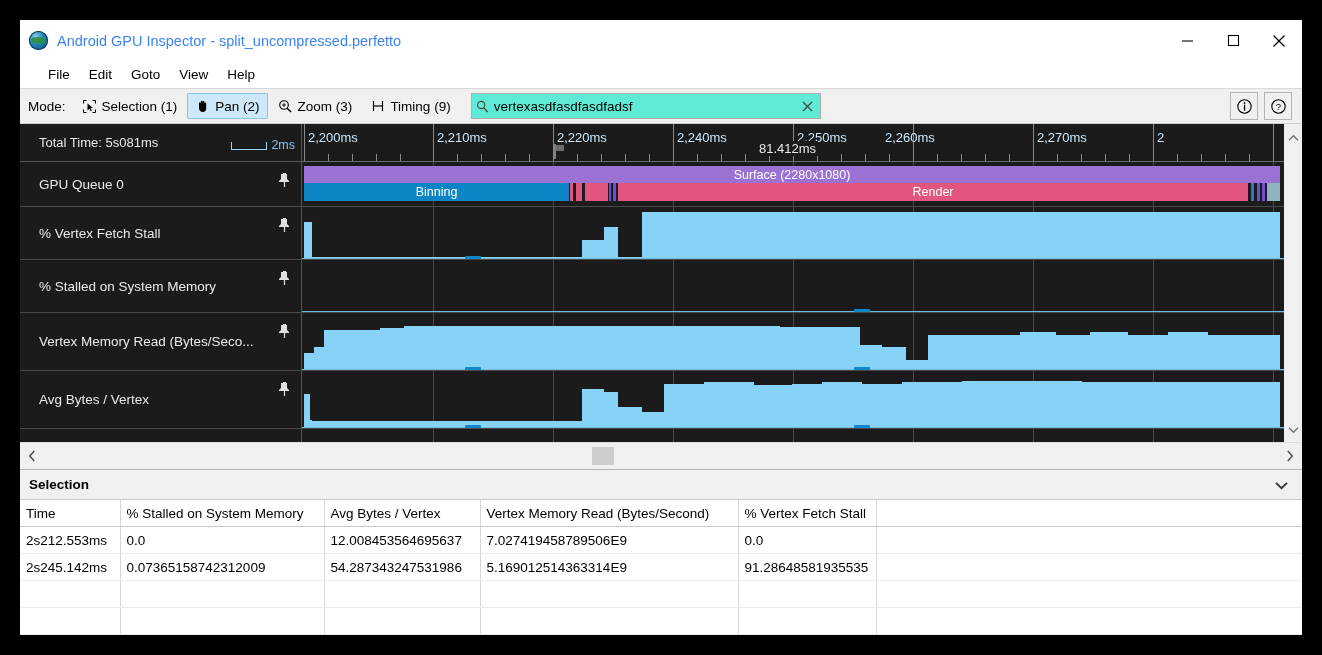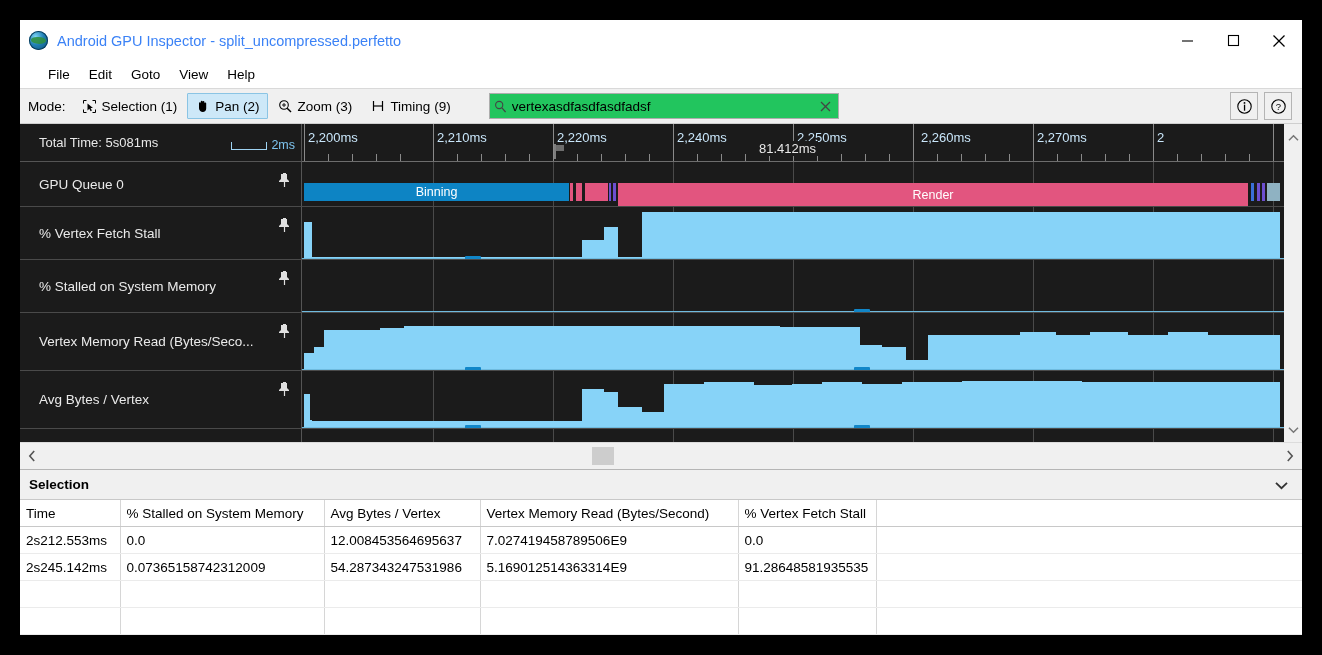--- a/index.html
+++ b/index.html
@@ -40,21 +40,21 @@
   .mode-btn{
     display:flex;align-items:center;gap:5px;height:24px;padding:0 7px;
     font-size:13.5px;color:#000;white-space:nowrap;border:1px solid transparent;
     border-radius:1px;margin-right:2px;
   }
   .mode-btn.active{background:#cde8f8;border-color:#8ac4e4;}
   .mode-ico{width:15px;height:15px;display:flex;align-items:center;justify-content:center;flex:0 0 15px;}
   .mode-ico svg{display:block;}
   .searchbox{
     position:relative;display:flex;align-items:center;width:348px;height:24px;
-    background:#22c55e;border:1px solid #adadad;margin-left:28px;
+    background:#5eead4;border:1px solid #adadad;margin-left:10px;
   }
   .searchbox .s-ico{width:22px;display:flex;align-items:center;justify-content:center;flex:0 0 22px;}
   .search-val{font-size:13.5px;color:#000;flex:1;white-space:nowrap;overflow:hidden;}
   .search-clear{width:24px;display:flex;align-items:center;justify-content:center;flex:0 0 24px;}
   .tb-right{margin-left:auto;display:flex;gap:6px;padding-right:10px;}
   .tb-btn{
     width:26px;height:26px;background:#f0f0f0;border:1px solid #b4b4b4;
     display:flex;align-items:center;justify-content:center;
   }
   
@@ -277,21 +277,21 @@
               <div class="rmin" style="left: 419px;"></div>
               <div class="rmin" style="left: 443px;"></div>
               <div class="rmin" style="left: 467px;"></div>
               <div class="rmaj" style="left: 491px;"></div>
               <div class="rlab" style="left: 491px;">2,250ms</div>
               <div class="rmin" style="left: 515px;"></div>
               <div class="rmin" style="left: 539px;"></div>
               <div class="rmin" style="left: 563px;"></div>
               <div class="rmin" style="left: 587px;"></div>
               <div class="rmaj" style="left: 611px;"></div>
-              <div class="rlab" style="left: 615px;">2,260ms</div>
+              <div class="rlab" style="left: 579px;">2,260ms</div>
               <div class="rmin" style="left: 635px;"></div>
               <div class="rmin" style="left: 659px;"></div>
               <div class="rmin" style="left: 683px;"></div>
               <div class="rmin" style="left: 707px;"></div>
               <div class="rmaj" style="left: 731px;"></div>
               <div class="rlab" style="left: 731px;">2,270ms</div>
               <div class="rmin" style="left: 755px;"></div>
               <div class="rmin" style="left: 779px;"></div>
               <div class="rmin" style="left: 803px;"></div>
               <div class="rmin" style="left: 827px;"></div>
@@ -323,27 +323,28 @@
             </div>
             <div class="tr-canvas" id="c-gpu">
                 <div class="vgrid" style="left: 131px;"></div>
                 <div class="vgrid" style="left: 251px;"></div>
                 <div class="vgrid" style="left: 371px;"></div>
                 <div class="vgrid" style="left: 491px;"></div>
                 <div class="vgrid" style="left: 611px;"></div>
                 <div class="vgrid" style="left: 731px;"></div>
                 <div class="vgrid" style="left: 851px;"></div>
                 <div class="vgrid" style="left: 971px;"></div>
+                <div class="slice" style="left: 2px; width: 976px; top: 4px; height: 17px; background: rgb(155, 114, 212);">Surface (2280x1080)</div>
                 <div class="slice" style="left: 2px; width: 265px; top: 21px; height: 18px; background: rgb(13, 132, 196);">Binning</div>
                 <div class="slice" style="left: 268px; width: 3px; top: 21px; height: 18px; background: rgb(226, 85, 127);"></div>
                 <div class="slice" style="left: 274px; width: 6px; top: 21px; height: 18px; background: rgb(226, 85, 127);"></div>
                 <div class="slice" style="left: 283px; width: 23px; top: 21px; height: 18px; background: rgb(226, 85, 127);"></div>
                 <div class="slice" style="left: 307px; width: 2px; top: 21px; height: 18px; background: rgb(109, 79, 208);"></div>
                 <div class="slice" style="left: 311px; width: 3px; top: 21px; height: 18px; background: rgb(109, 79, 208);"></div>
-                <div class="slice" style="left: 316px; width: 630px; top: 21px; height: 24px; background: rgb(226, 85, 127); text-align: right;">Render</div>
+                <div class="slice" style="left: 316px; width: 630px; top: 21px; height: 18px; background: rgb(226, 85, 127); text-align: right;">Render</div>
                 <div class="slice" style="left: 949px; width: 3px; top: 21px; height: 18px; background: rgb(58, 111, 216);"></div>
                 <div class="slice" style="left: 955px; width: 3px; top: 21px; height: 18px; background: rgb(109, 79, 208);"></div>
                 <div class="slice" style="left: 960px; width: 3px; top: 21px; height: 18px; background: rgb(109, 79, 208);"></div>
                 <div class="slice" style="left: 965px; width: 13px; top: 21px; height: 18px; background: rgb(143, 178, 194);"></div>
               </div>
           </div>
 
           <div class="track" style="height:53px">
             <div class="tr-head">
               <div class="tr-name">% Vertex Fetch Stall</div>

